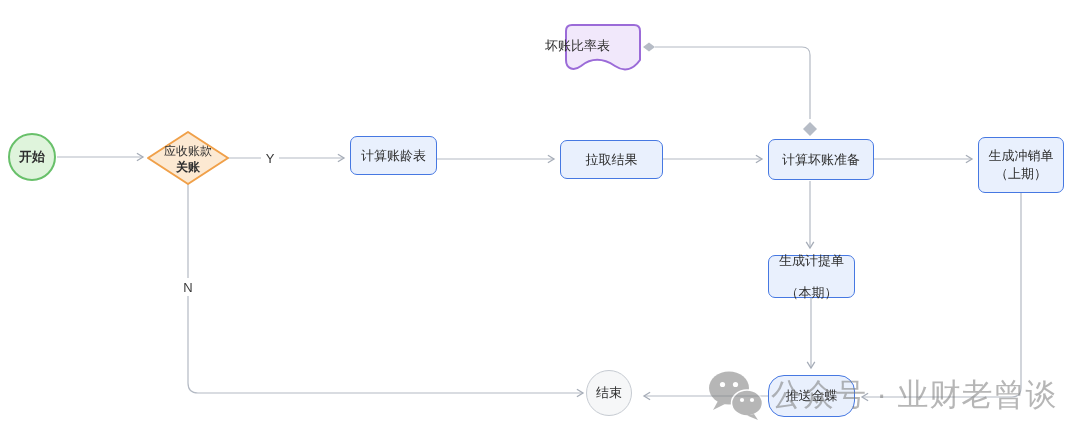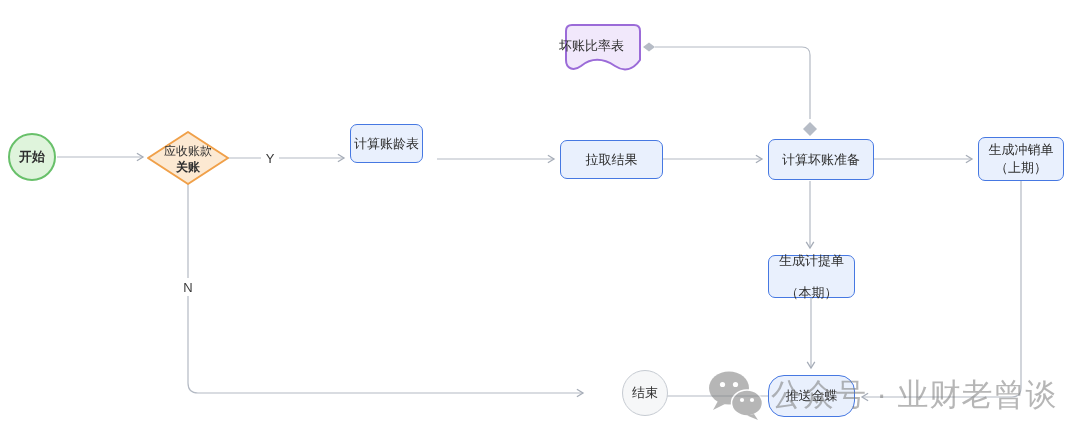--- a/index.html
+++ b/index.html
@@ -66,51 +66,51 @@
   </div>
 
   <div class="shape-label" style="left:146px;top:144px;width:84px;font-size:12px;">
     <span style="display:block;">应收账款</span>
     <span style="display:block;font-weight:bold;">关账</span>
   </div>
 
   <div class="edge-label" style="left:261px;top:149px;width:18px;height:18px;">Y</div>
   <div class="edge-label" style="left:179px;top:278px;width:18px;height:18px;">N</div>
 
-  <div class="node process" style="left:350px;top:124px;width:73px;height:39px;align-items:center;">
+  <div class="node process" style="left:350px;top:136px;width:87px;height:39px;align-items:center;">
     <span>计算账龄表</span>
   </div>
 
   <div class="node process" style="left:560px;top:140px;width:103px;height:39px;">
     <span>拉取结果</span>
   </div>
 
   <div class="node process" style="left:768px;top:139px;width:106px;height:41px;">
     <span>计算坏账准备</span>
   </div>
 
-  <div class="node process" style="left:978px;top:137px;width:86px;height:44px;">
+  <div class="node process" style="left:978px;top:137px;width:86px;height:56px;">
     <span>生成冲销单</span>
     <span>（上期）</span>
   </div>
 
-  <div class="shape-label" style="left:548px;top:38px;width:87px;font-size:13px;">
+  <div class="shape-label" style="left:534px;top:38px;width:87px;font-size:13px;">
     <span>坏账比率表</span>
   </div>
 
   <div class="node process" style="left:768px;top:255px;width:87px;height:43px;gap:14px;">
     <span>生成计提单</span>
     <span>（本期）</span>
   </div>
 
   <div class="node process" style="left:768px;top:375px;width:87px;height:42px;border-radius:16px;">
     <span>推送金蝶</span>
   </div>
 
-  <div class="node circle-end" style="left:622px;top:370px;">
+  <div class="node circle-end" style="left:586px;top:370px;">
     <span>结束</span>
   </div>
 
   <div id="watermark">
     <svg width="58" height="52" viewBox="0 0 58 52">
       <ellipse cx="23" cy="19" rx="20" ry="16.5" fill="#7c7c7c"></ellipse>
       <polygon points="12,32 7,41 19,35" fill="#7c7c7c"></polygon>
       <circle cx="16.5" cy="15.5" r="2.6" fill="#ffffff"></circle>
       <circle cx="29.5" cy="15.5" r="2.6" fill="#ffffff"></circle>
       <ellipse cx="41" cy="34" rx="15.5" ry="13" fill="#7c7c7c" stroke="#ffffff" stroke-width="1.5"></ellipse>

